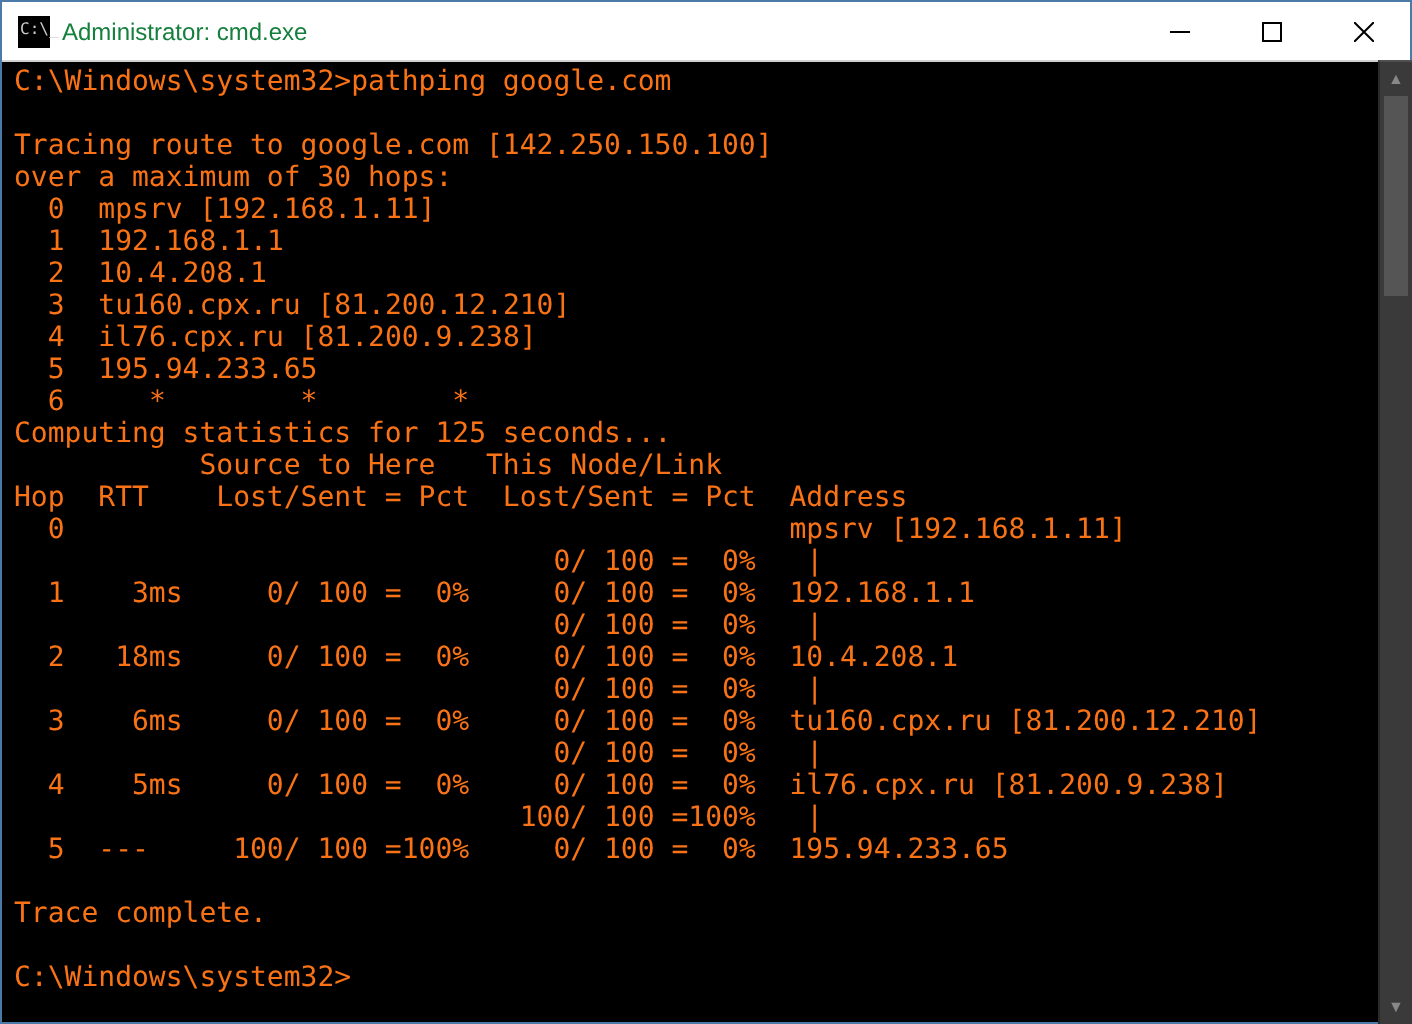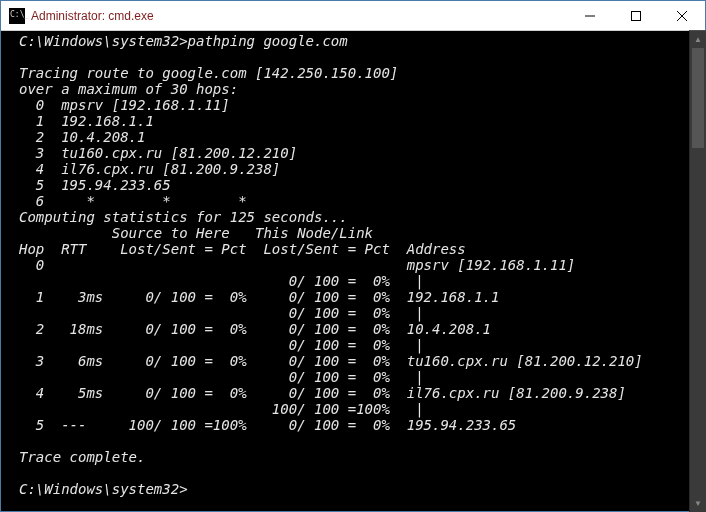--- a/index.html
+++ b/index.html
@@ -38,50 +38,49 @@
   .titlebar-icon::before {
     content: "C:\\_";
     position: absolute;
     color: #ccc;
     font: 8px/8px Consolas, monospace;
     left: 1px;
     top: 3px;
   }
   .titlebar-title {
     font-size: 12px;
-    color: #7f1d1d;
+    color: #15803d;
     flex: 1 1 auto;
     white-space: nowrap;
     overflow: hidden;
   }
   .titlebar-buttons {
     display: flex;
     height: 100%;
   }
   .titlebar-btn {
     width: 46px;
     height: 100%;
     display: flex;
     align-items: center;
     justify-content: center;
     color: #000;
   }
   .titlebar-btn svg { width: 10px; height: 10px; display: block; }
   .client {
     flex: 1 1 auto;
     background: #000;
-    color: #e5e5e5;
+    color: #f97316;
     font-family: Consolas, "Lucida Console", monospace;
     font-size: 14px;
     line-height: 16px;
-    padding: 2px 4px 2px 18px;
+    padding: 2px 4px 2px 6px;
     white-space: pre;
     overflow: hidden;
     position: relative;
-    font-style: italic;
   }
   .scrollbar {
     position: absolute;
     right: 0;
     top: 30px;
     bottom: 0;
     width: 17px;
     background: #3a3a3a;
     border-left: 1px solid #2a2a2a;
     border-top: 1px solid #4f4f4f;

